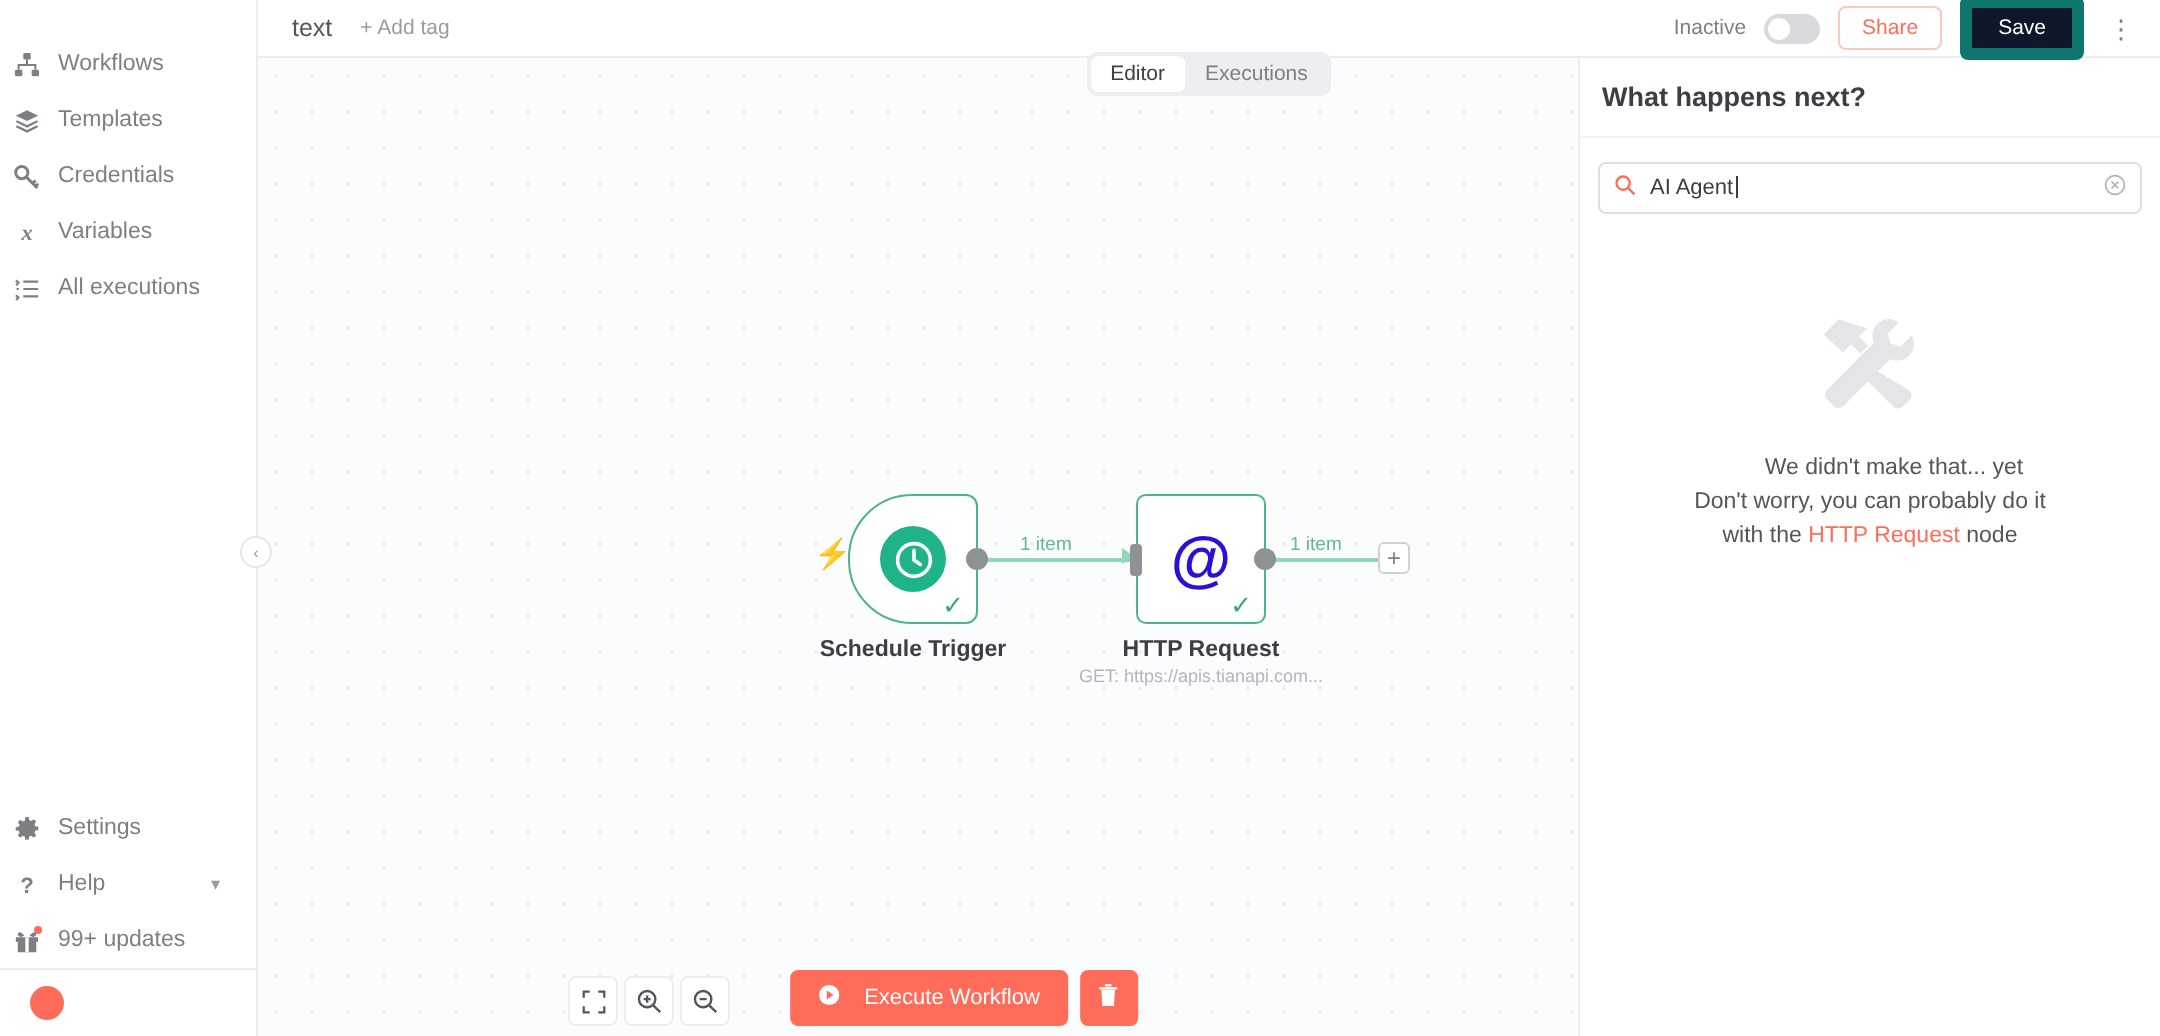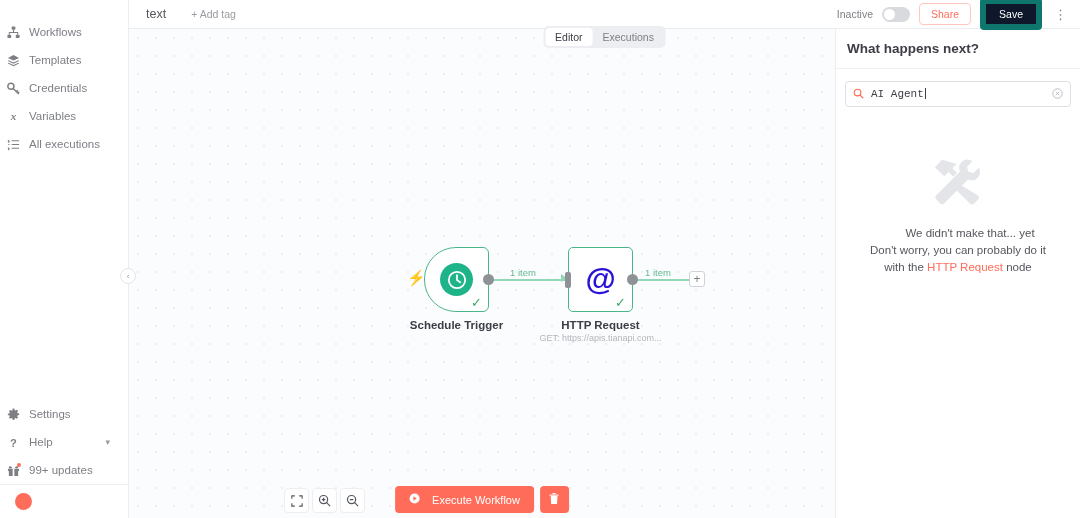--- a/index.html
+++ b/index.html
@@ -55,21 +55,21 @@
 
   
   .main { position: relative; width: 951px; height: 518px; flex: 1; }
 
   .topbar {
     position: absolute; top: 0; left: 0; right: 0; height: 29px;
     background: #ffffff; border-bottom: 1px solid #ebedf0;
     display: flex; align-items: center; z-index: 12;
   }
   .wf-name { margin-left: 17px; font-size: 12.5px; color: #55565c; }
-  .add-tag { margin-left: 25px; font-size: 10.5px; color: #9a9ca1; cursor: pointer; }
+  .add-tag { margin-left: 14px; font-size: 10.5px; color: #9a9ca1; cursor: pointer; }
   .top-right { margin-left: auto; display: flex; align-items: center; gap: 9px; padding-right: 10px; }
   .inactive-label { font-size: 10.5px; color: #7d7f85; }
   .toggle {
     width: 28px; height: 15px; border-radius: 8px; background: #d8dade;
     position: relative; cursor: pointer;
   }
   .toggle .knob {
     position: absolute; left: 2px; top: 2px; width: 11px; height: 11px;
     border-radius: 50%; background: #ffffff;
   }
@@ -183,36 +183,36 @@
     cursor: pointer; font-family: "Liberation Sans", sans-serif;
   }
   .btn-trash {
     background: #ff6d5a; color: #ffffff; border: none; border-radius: 4px;
     width: 29px; display: flex; align-items: center; justify-content: center;
     cursor: pointer;
   }
 
   
   .panel {
-    position: absolute; top: 29px; right: 0; width: 245px; bottom: 0;
+    position: absolute; top: 29px; right: 0; width: 291px; bottom: 0;
     background: #ffffff; border-left: 1px solid #ebedf0;
     display: flex; flex-direction: column;
   }
   .panel-header {
     height: 40px; display: flex; align-items: center;
     padding-left: 11px; border-bottom: 1px solid #f0f1f3;
   }
   .panel-title { font-size: 13.5px; color: #3c3d45; font-weight: bold; }
   .search-wrap { padding: 12px 9px 0 9px; }
   .search-box {
     display: flex; align-items: center; gap: 7px;
     height: 26px; border: 1px solid #dcdfe4; border-radius: 4px;
     padding: 0 7px; background: #ffffff;
   }
-  .search-val { font-size: 11px; color: #3c3d45; flex: 1; position: relative; font-family: Liberation Mono, monospace; }
+  .search-val { font-size: 11px; color: #3c3d45; flex: 1; position: relative; }
   .caret {
     display: inline-block; width: 1px; height: 11px; background: #3c3d45;
     vertical-align: -2px; margin-left: 1px;
   }
   .clear-ico { color: #b3b5ba; font-size: 11px; cursor: pointer; line-height: 1; }
 
   .empty-state {
     flex: 1; display: flex; flex-direction: column;
     align-items: center; padding-top: 48px;
   }

